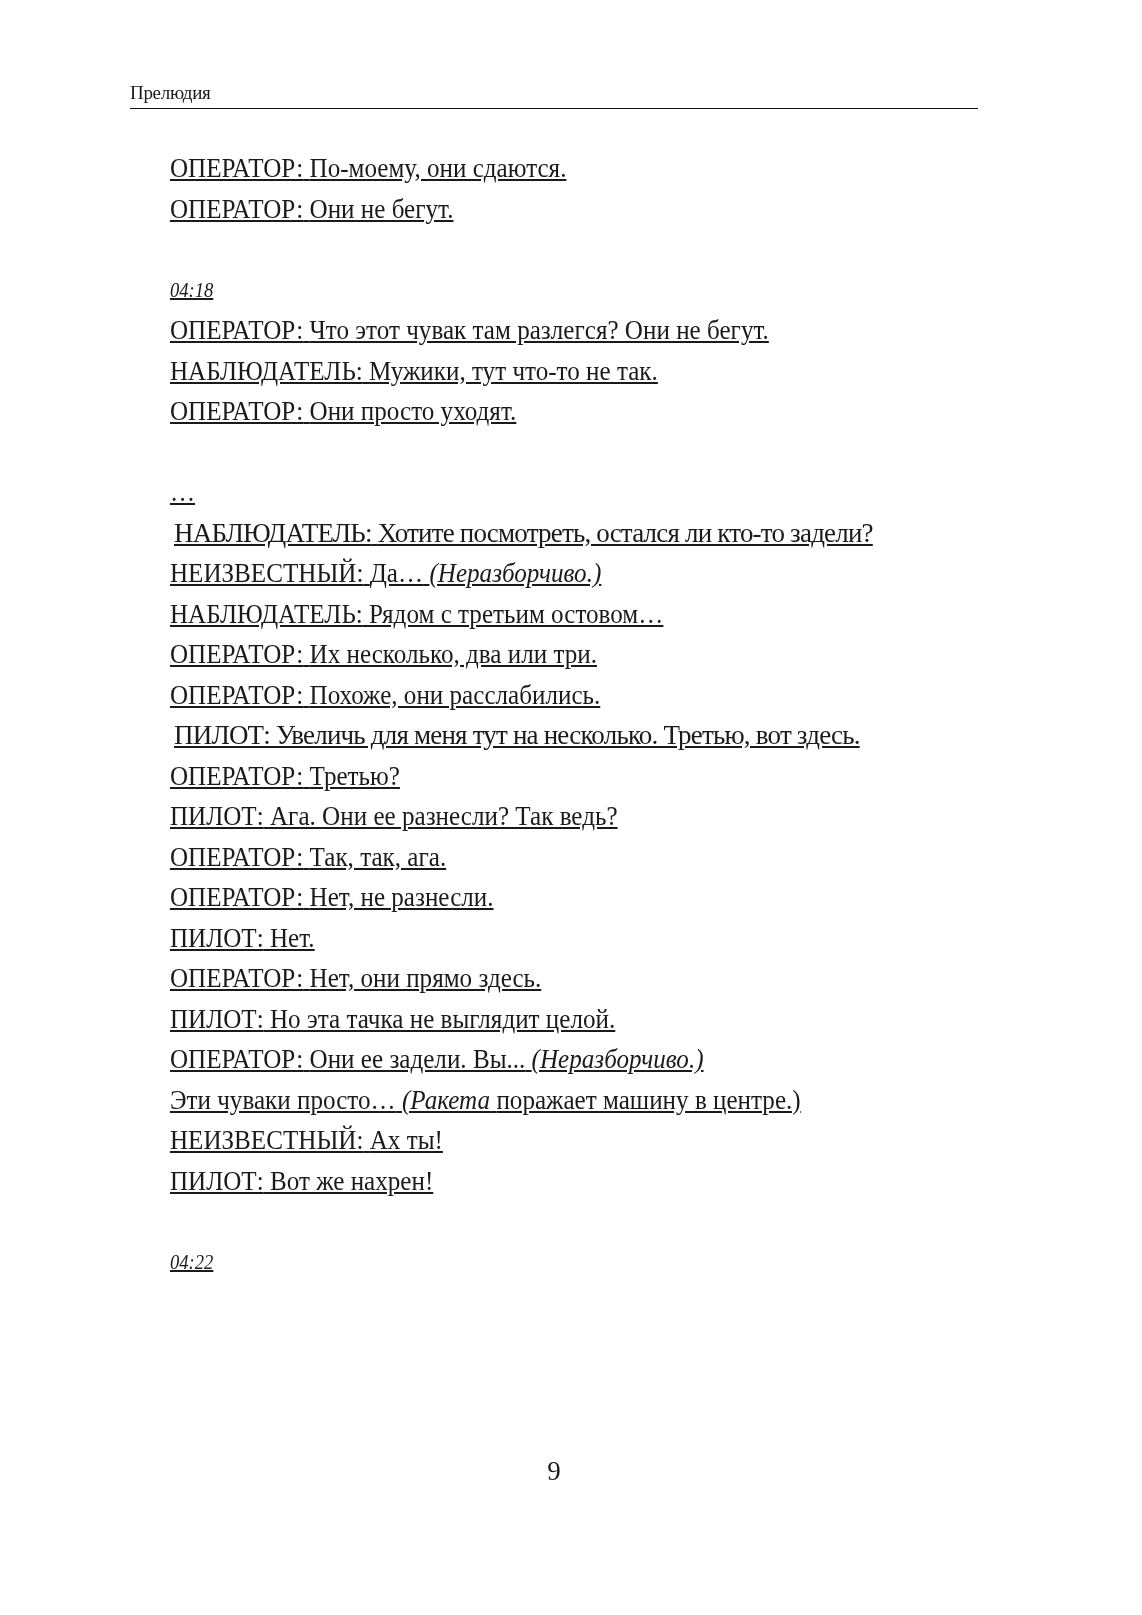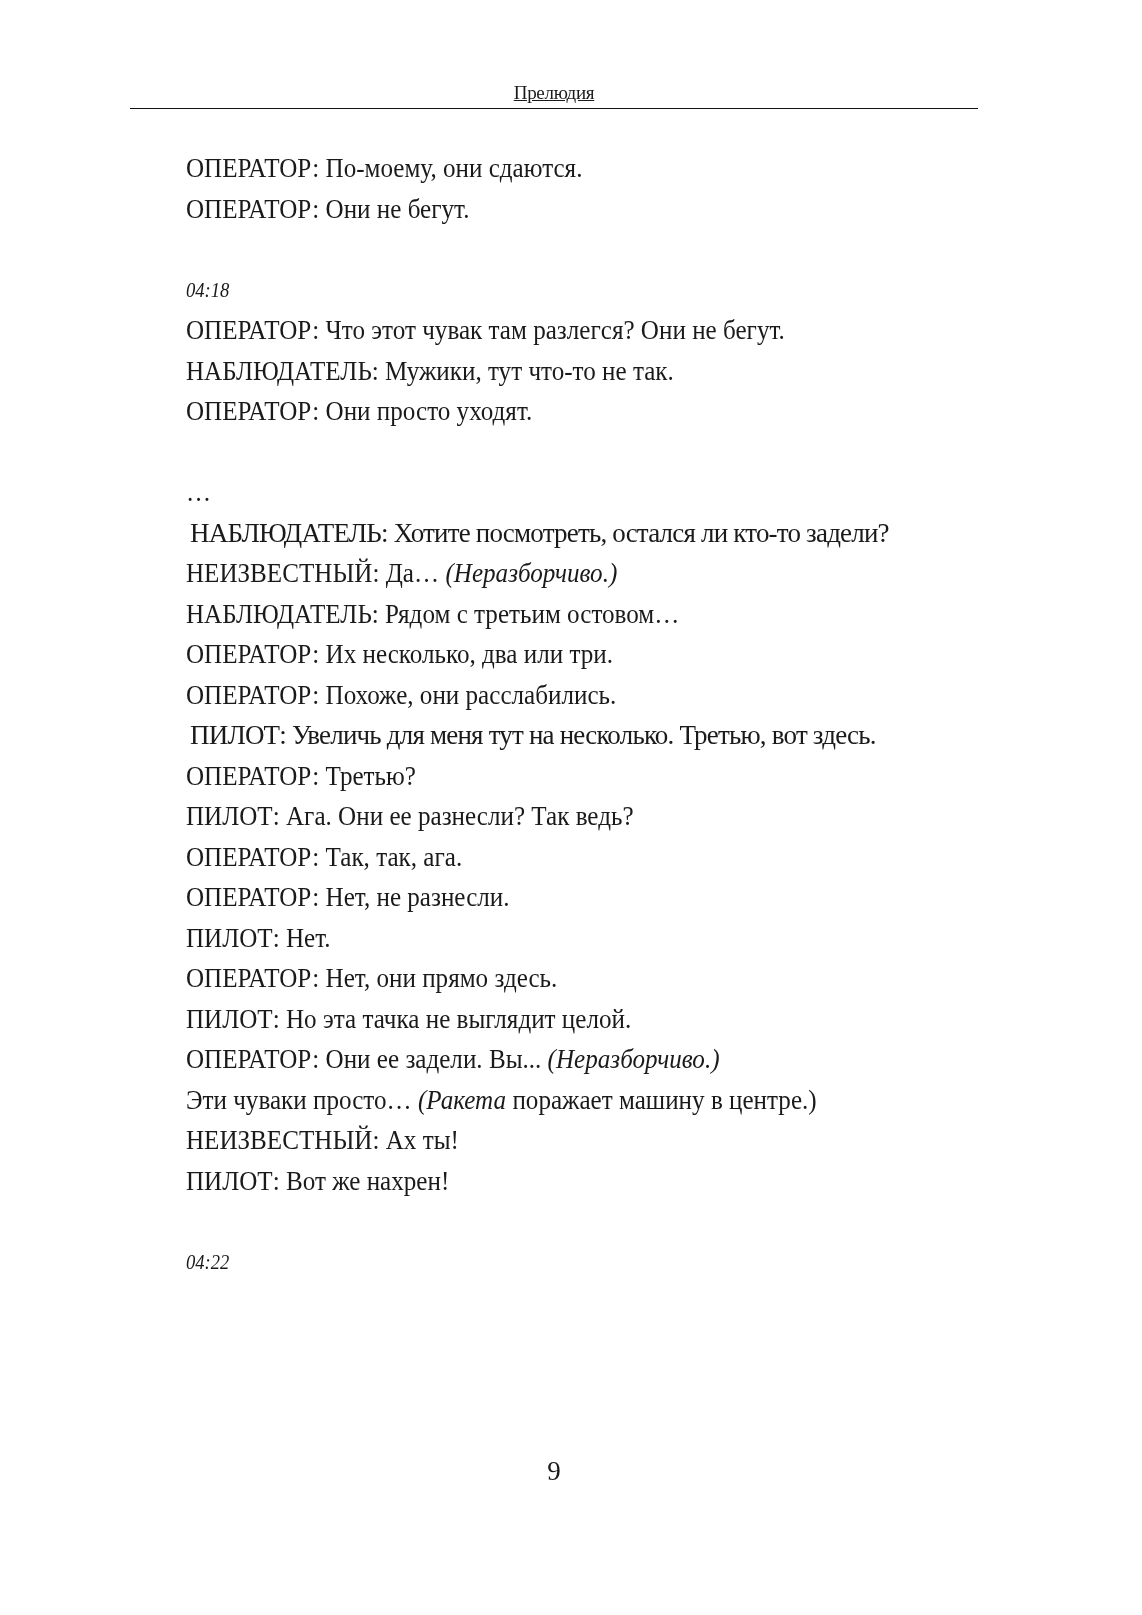--- a/index.html
+++ b/index.html
@@ -1,19 +1,19 @@
 <!DOCTYPE html>
 <html><head>
 <meta charset="utf-8">
 <style>
   html, body { margin: 0; padding: 0; background: #ffffff; }
   body { width: 1142px; height: 1615px; position: relative; overflow: hidden; color: #1a1a1a; font-family: "Liberation Serif", "DejaVu Serif", serif; }
-  .header { position: absolute; left: 130px; width: 848px; top: 82px; text-align: center; font-size: 19px; letter-spacing: -0.3px; text-decoration: underline; }
+  .header { position: absolute; left: 130px; width: 848px; top: 82px; text-align: left; font-size: 19px; letter-spacing: -0.3px; }
   .rule { position: absolute; left: 130px; width: 848px; top: 108px; height: 0; border-top: 1.5px solid #111; }
-  .text-block { position: absolute; left: 132px; width: 848px; top: 148px; font-size: 27px; line-height: 40.5px; }
+  .text-block { position: absolute; left: 116px; width: 848px; top: 148px; font-size: 27px; line-height: 40.5px; text-decoration: underline; }
   .line { white-space: nowrap; transform-origin: left center; transform: scaleX(0.93); }
   .indent { padding-left: 58px; }
   .para { text-indent: 58px; text-align: justify; white-space: normal; transform: none; letter-spacing: -0.8px; }
   .gap { height: 40.5px; }
   .time { font-style: italic; font-size: 20px; padding-left: 58px; }
   .it { font-style: italic; }
   .pagenum { position: absolute; left: 130px; width: 848px; top: 1456px; text-align: center; font-size: 27px; }
 </style>
 </head>
 <body>

